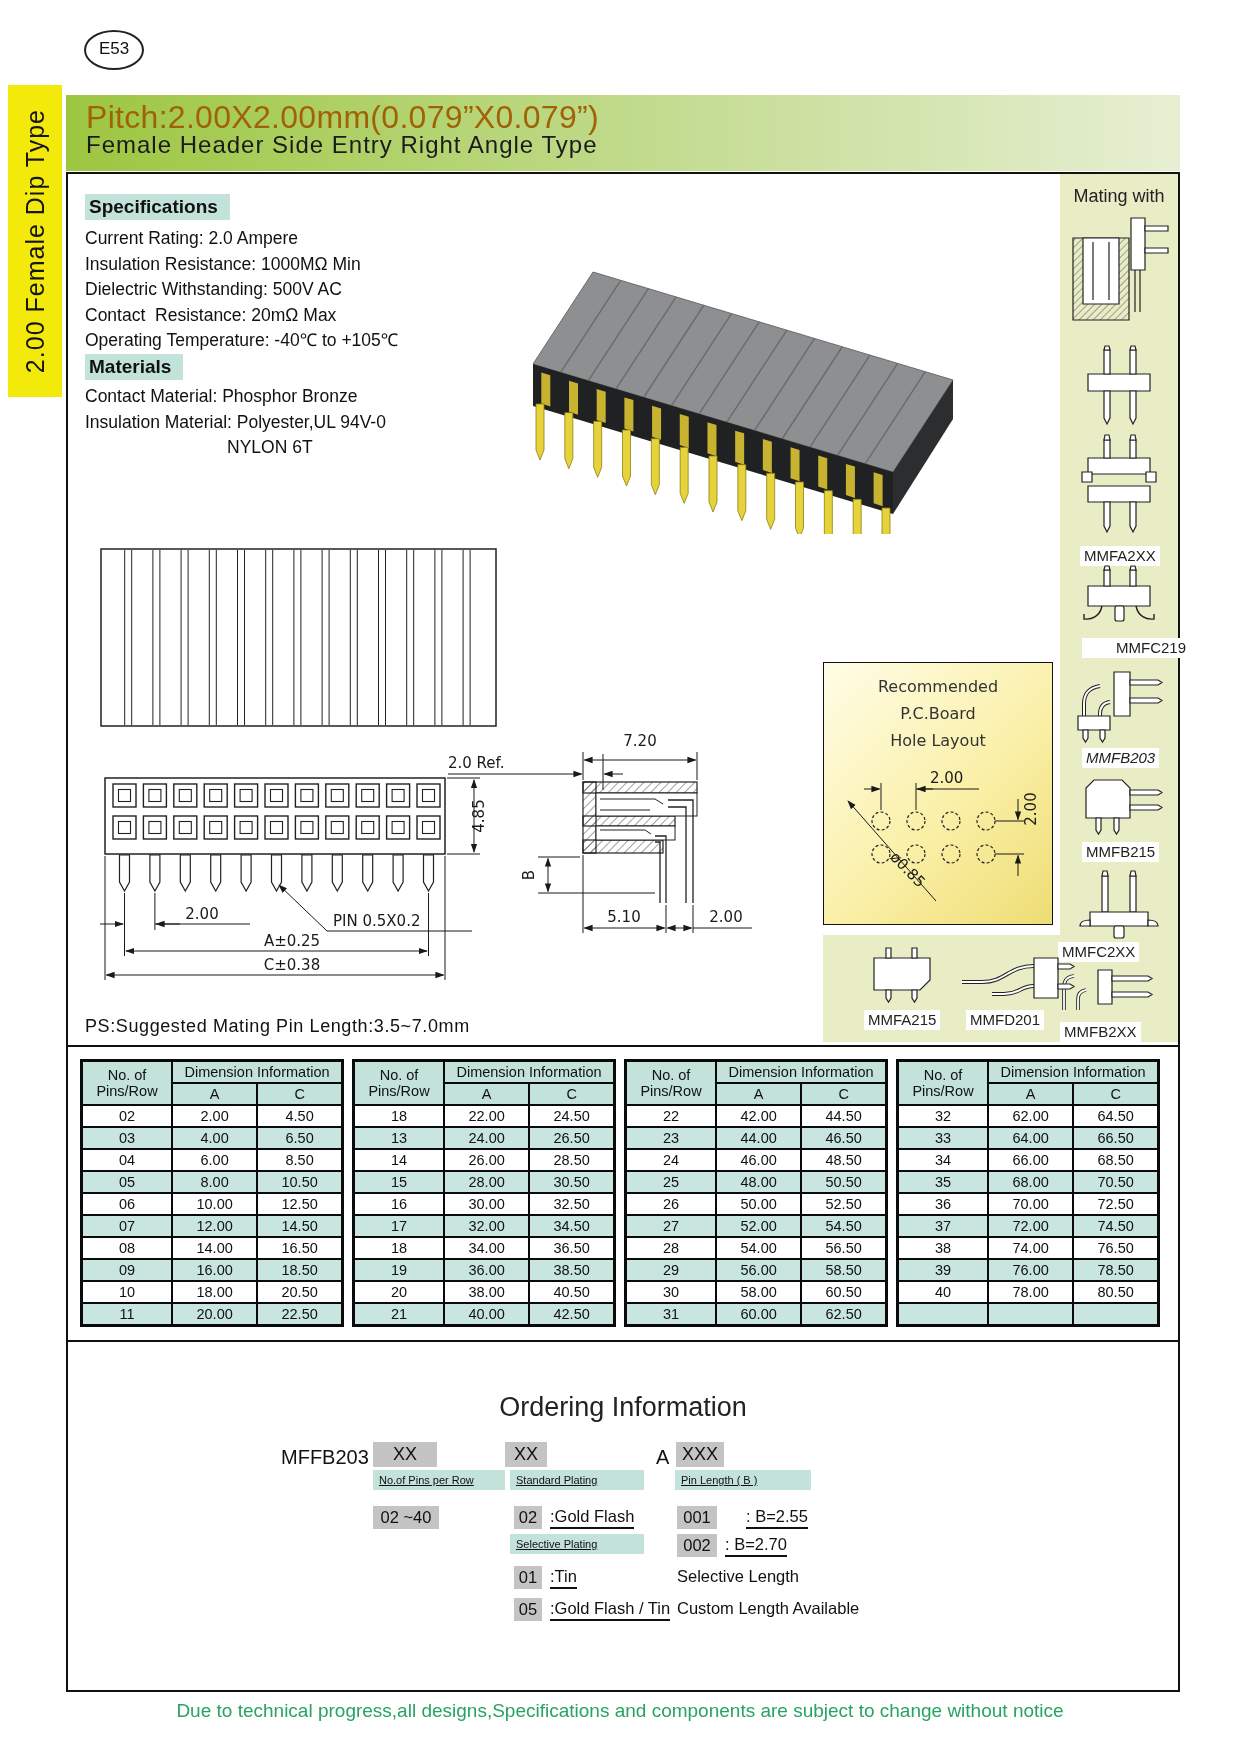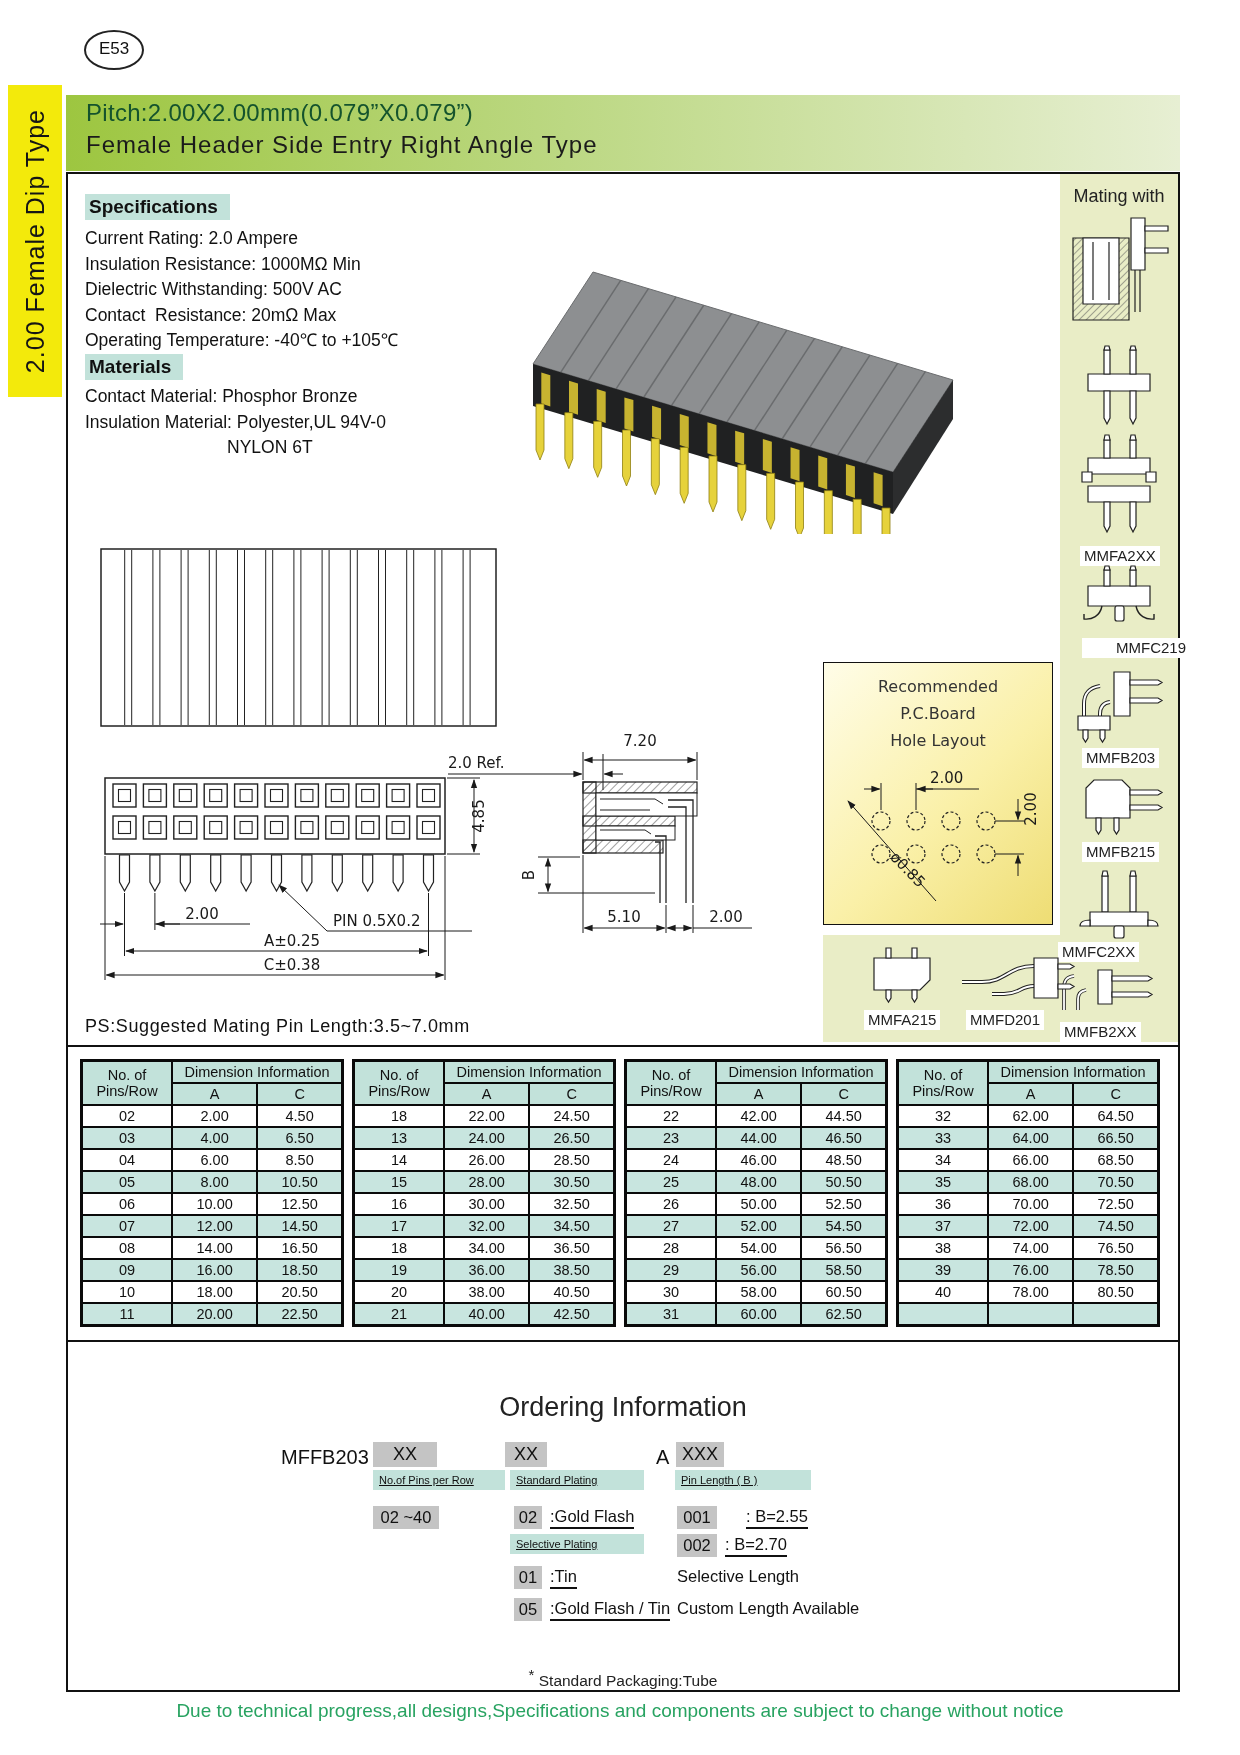--- a/index.html
+++ b/index.html
@@ -13,21 +13,21 @@
 
   
   .side-tab{left:8px;top:85px;width:54px;height:312px;background:#f3ea0b;
             display:flex;align-items:center;justify-content:center;}
   .side-tab span{writing-mode:vertical-rl;transform:rotate(180deg);font-size:25px;
                  font-weight:500;white-space:nowrap;letter-spacing:1px;color:#151515;}
 
   
   .band{left:66px;top:95px;width:1114px;height:76px;
         background:linear-gradient(90deg,#9dc640 0%,#bcd883 45%,#e7efd3 100%);}
-  .band-t1{left:86px;top:99px;font-size:24px;color:#14532d;letter-spacing:0.3px;}
+  .band-t1{left:86px;top:99px;font-size:32px;color:#a16207;letter-spacing:0.3px;}
   .band-t2{left:86px;top:131px;font-size:24px;color:#1b1b1b;letter-spacing:1px;}
   .brand-box{left:973px;top:99px;width:177px;height:67px;background:#fff;padding:3px 0 0 10px;box-sizing:border-box;}
   .brand{font-size:27px;font-weight:bold;color:#00a551;letter-spacing:0.5px;}
   .series{font-size:17px;color:#111;margin-top:1px;}
 
   
   .frame{left:66px;top:172px;width:1110px;height:1516px;border:2px solid #111;background:#fff;}
 
   .mating-bg{background:#e9edc6;}
   .mating-col{left:992px;top:0;width:118px;height:868px;}
@@ -448,21 +448,21 @@
       <g stroke="#222" stroke-width="1.2" fill="#fff">
         <polygon points="60,16 88,16 92,18.5 88,21 60,21"></polygon>
         <polygon points="60,34 88,34 92,36.5 88,39 60,39"></polygon>
       </g>
       <rect x="8" y="52" width="32" height="14" fill="#fff" stroke="#222" stroke-width="1.2"></rect>
       <g stroke="#222" stroke-width="1.2" fill="#fff">
         <polygon points="13,66 18,66 18,74 15.5,78 13,74"></polygon>
           <polygon points="30,66 35,66 35,74 32.5,78 30,74"></polygon>
       </g>
     </svg>
-    <div class="part-label" style="left:1014px;top:574px;">MMFB203</div>
+    <div class="part-label" style="left:1014px;top:574px;font-style:italic;">MMFB203</div>
 
     <svg class="abs icon-svg" style="left:1004px;top:600px;" width="94" height="64" viewBox="0 0 94 64">
       <polygon points="22,6 50,6 58,14 58,44 14,44 14,14" fill="#fff" stroke="#222" stroke-width="1.2"></polygon>
       <g stroke="#222" stroke-width="1.2" fill="#fff">
         <polygon points="58,16 86,16 90,18.5 86,21 58,21"></polygon>
         <polygon points="58,31 86,31 90,33.5 86,36 58,36"></polygon>
         <polygon points="24,44 29,44 29,56 26.5,60 24,56"></polygon>
         <polygon points="42,44 47,44 47,56 44.5,60 42,56"></polygon>
       </g>
     </svg>
@@ -800,20 +800,16 @@
     <div class="abs ord-item ul" style="left:482px;top:1425px;">:Gold Flash / Tin</div>
 
     <div class="abs teal-chip" style="left:607px;top:1296px;width:136px;">Pin Length ( B )</div>
     <div class="abs code-box ord-item" style="left:609px;top:1332px;width:40px;">001</div>
     <div class="abs ord-item ul" style="left:678px;top:1333px;">: B=2.55</div>
     <div class="abs code-box ord-item" style="left:609px;top:1360px;width:40px;">002</div>
     <div class="abs ord-item ul" style="left:657px;top:1361px;">: B=2.70</div>
     <div class="abs ord-item" style="left:609px;top:1393px;">Selective Length</div>
     <div class="abs ord-item" style="left:609px;top:1425px;">Custom Length Available</div>
 
-    <div class="abs pack-note">
-      <sup>*</sup>
-      <span>Standard Packaging:Tube</span>
-    </div>
   </div>
 
   <div class="abs footer">Due to technical progress,all designs,Specifications and components are subject to change without notice</div>
 </div>
 
 </body></html>

